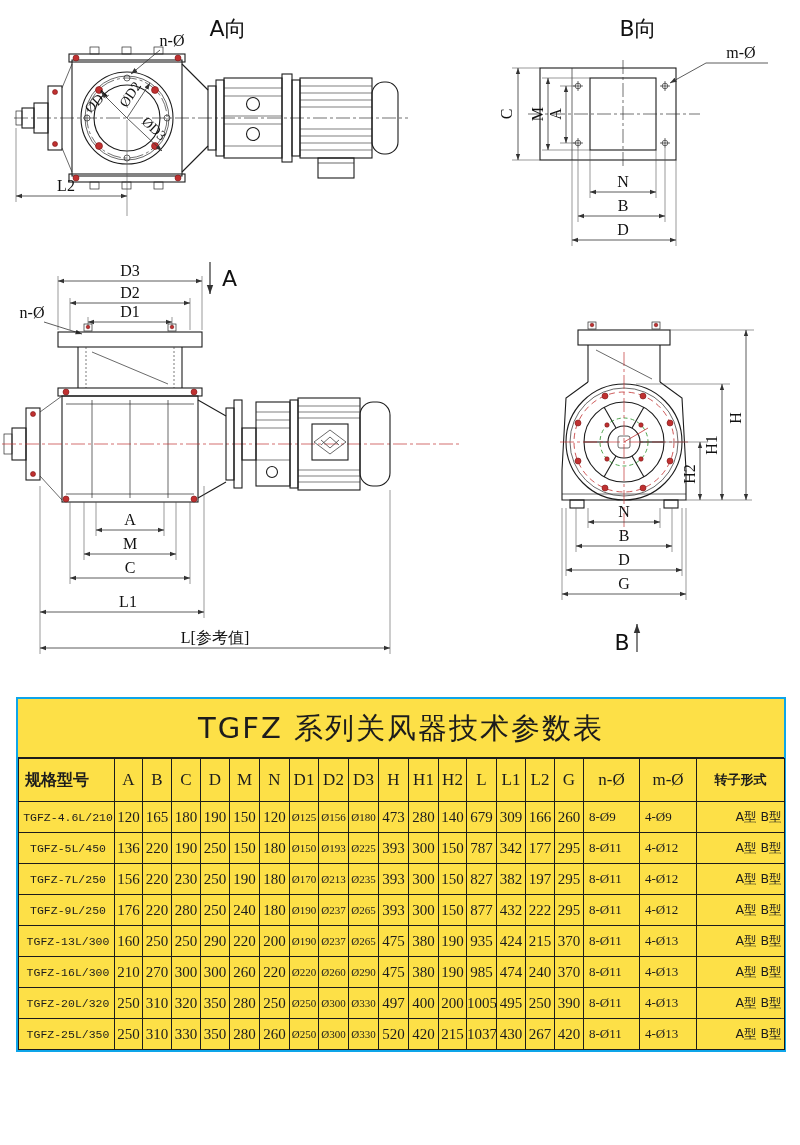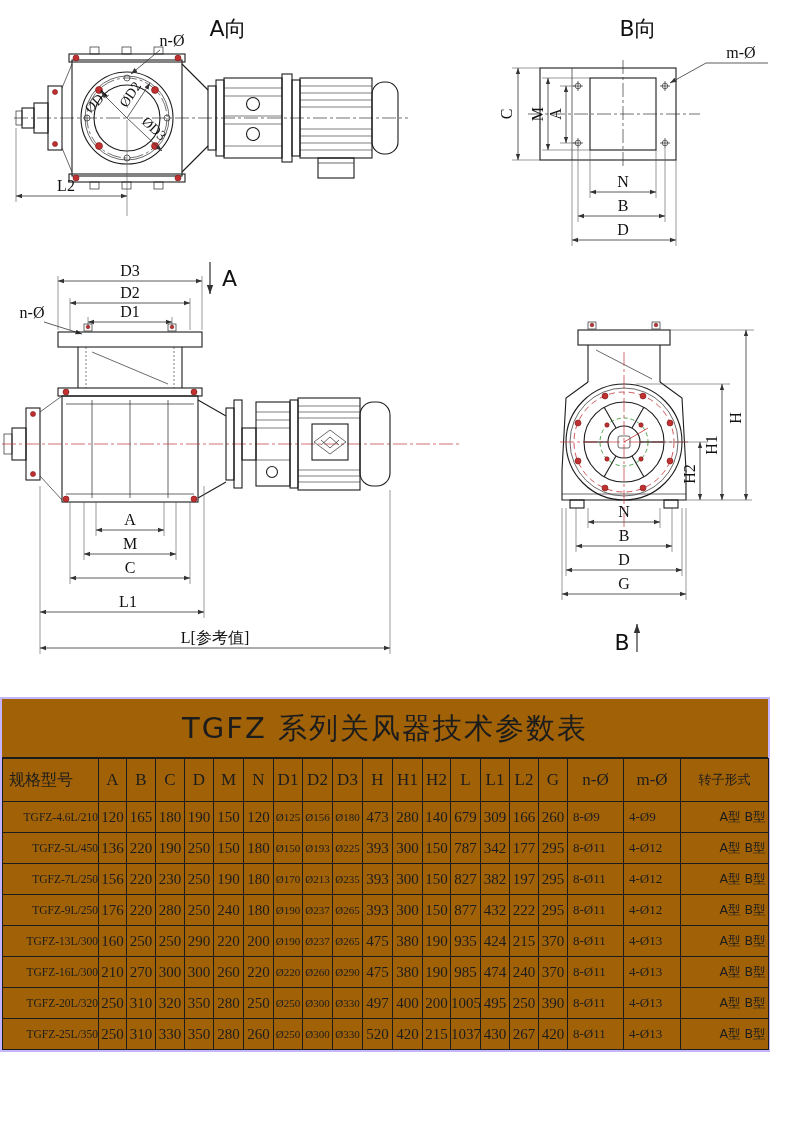--- a/index.html
+++ b/index.html
@@ -15,30 +15,30 @@
   .fin{stroke:#2a2a2a;stroke-width:0.6;}
   .dim{stroke:#333;stroke-width:0.8;fill:none;}
   .ext{stroke:#555;stroke-width:0.6;}
   .cl{stroke:#333;stroke-width:0.7;stroke-dasharray:14 3 3 3;}
   .clr{stroke:#c03030;stroke-width:0.7;stroke-dasharray:14 3 3 3;}
   .dot2{stroke:#444;stroke-width:0.7;stroke-dasharray:2 2;}
   .rb{fill:#c03030;stroke:#7a1515;stroke-width:0.6;}
   .gdash{stroke:#3a9a3a;stroke-width:0.9;stroke-dasharray:4 3;fill:none;}
   .rdash{stroke:#c03030;stroke-width:0.8;stroke-dasharray:6 4;fill:none;}
   
-  .table-outer{position:absolute;left:0;top:697px;width:766px;border:2px solid #c4b5fd;background:#a16207;}
+  .table-outer{position:absolute;left:16px;top:697px;width:766px;border:2px solid #0ea5e9;background:#fde047;}
   .table-title{height:58px;line-height:58px;text-align:center;font-size:29px;letter-spacing:2px;
                border-bottom:1px solid #1c1c1c;font-family:"DejaVu Sans",sans-serif;}
   table.spec{border-collapse:collapse;width:100%;table-layout:fixed;}
   table.spec th,table.spec td{border:1px solid #1c1c1c;text-align:center;padding:0;overflow:hidden;white-space:nowrap;}
   table.spec th{height:42px;font-size:17px;font-weight:normal;font-family:"Liberation Serif",serif;}
-  table.spec th.c0{font-family:"DejaVu Sans",sans-serif;font-weight:normal;font-size:16px;text-align:left;padding-left:6px;}
-  table.spec th.c19{font-family:"DejaVu Sans",sans-serif;font-weight:normal;font-size:13px;}
+  table.spec th.c0{font-family:"DejaVu Sans",sans-serif;font-weight:bold;font-size:16px;text-align:left;padding-left:6px;}
+  table.spec th.c19{font-family:"DejaVu Sans",sans-serif;font-weight:bold;font-size:13px;}
   table.spec td{height:30px;font-size:15px;font-family:"Liberation Serif",serif;}
-  table.spec td.c0{font-family:Liberation Serif, serif;font-size:11.5px;text-align:right;padding-left:3px;}
+  table.spec td.c0{font-family:Liberation Mono, monospace;font-size:11.5px;text-align:center;padding-left:3px;}
   table.spec td.c7,table.spec td.c8,table.spec td.c9{font-size:11px;}
   table.spec td.c17,table.spec td.c18{text-align:left;padding-left:5px;font-size:13px;}
   table.spec td.c19{font-size:12.5px;font-family:"DejaVu Sans",sans-serif;padding-left:36px;}
   
   .notes{position:absolute;left:22px;top:1076px;font-size:13px;font-weight:bold;
          font-family:"DejaVu Sans",sans-serif;line-height:22px;}
   .notes .row2{padding-left:32px;}
 </style>
 </head>
 <body>

